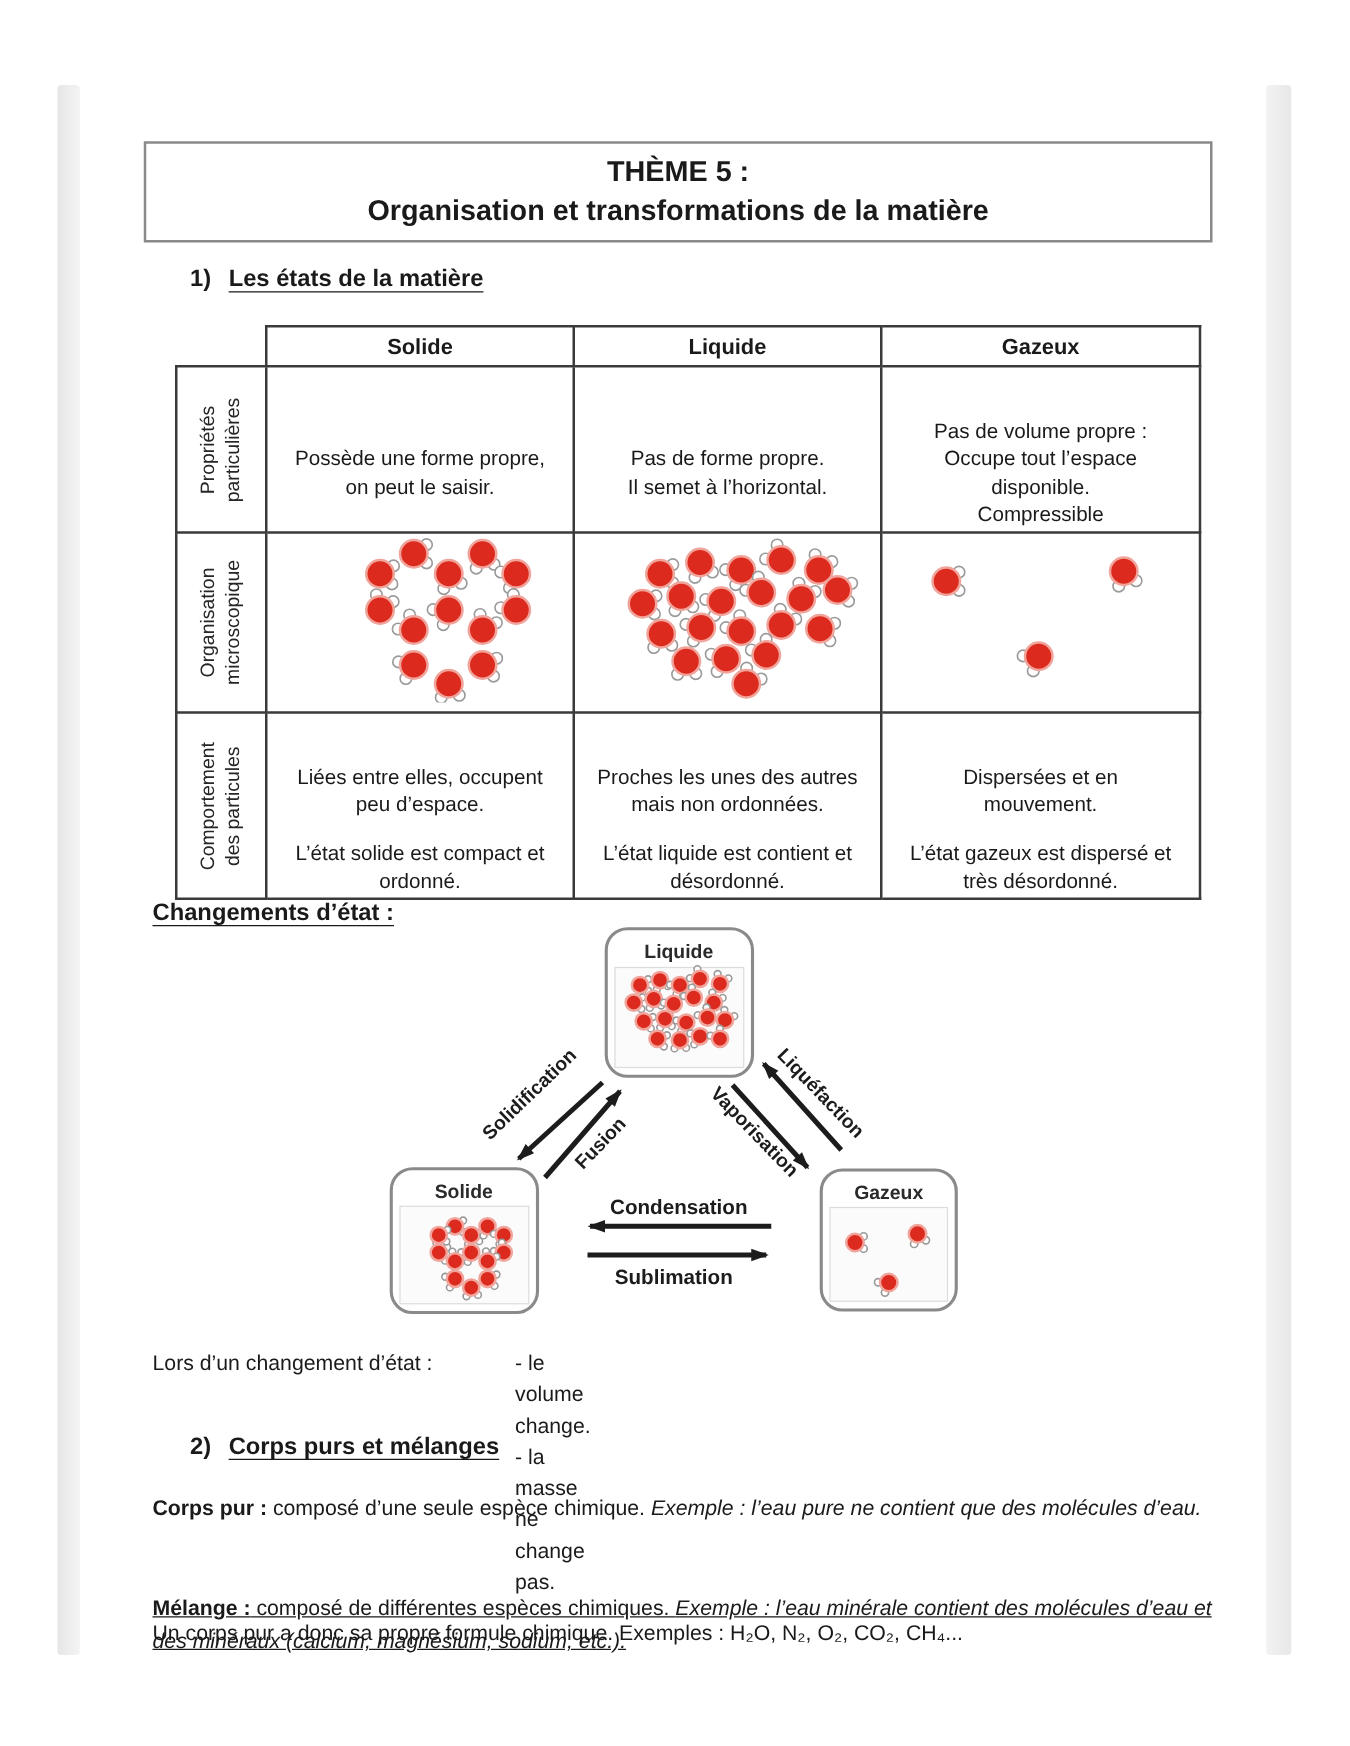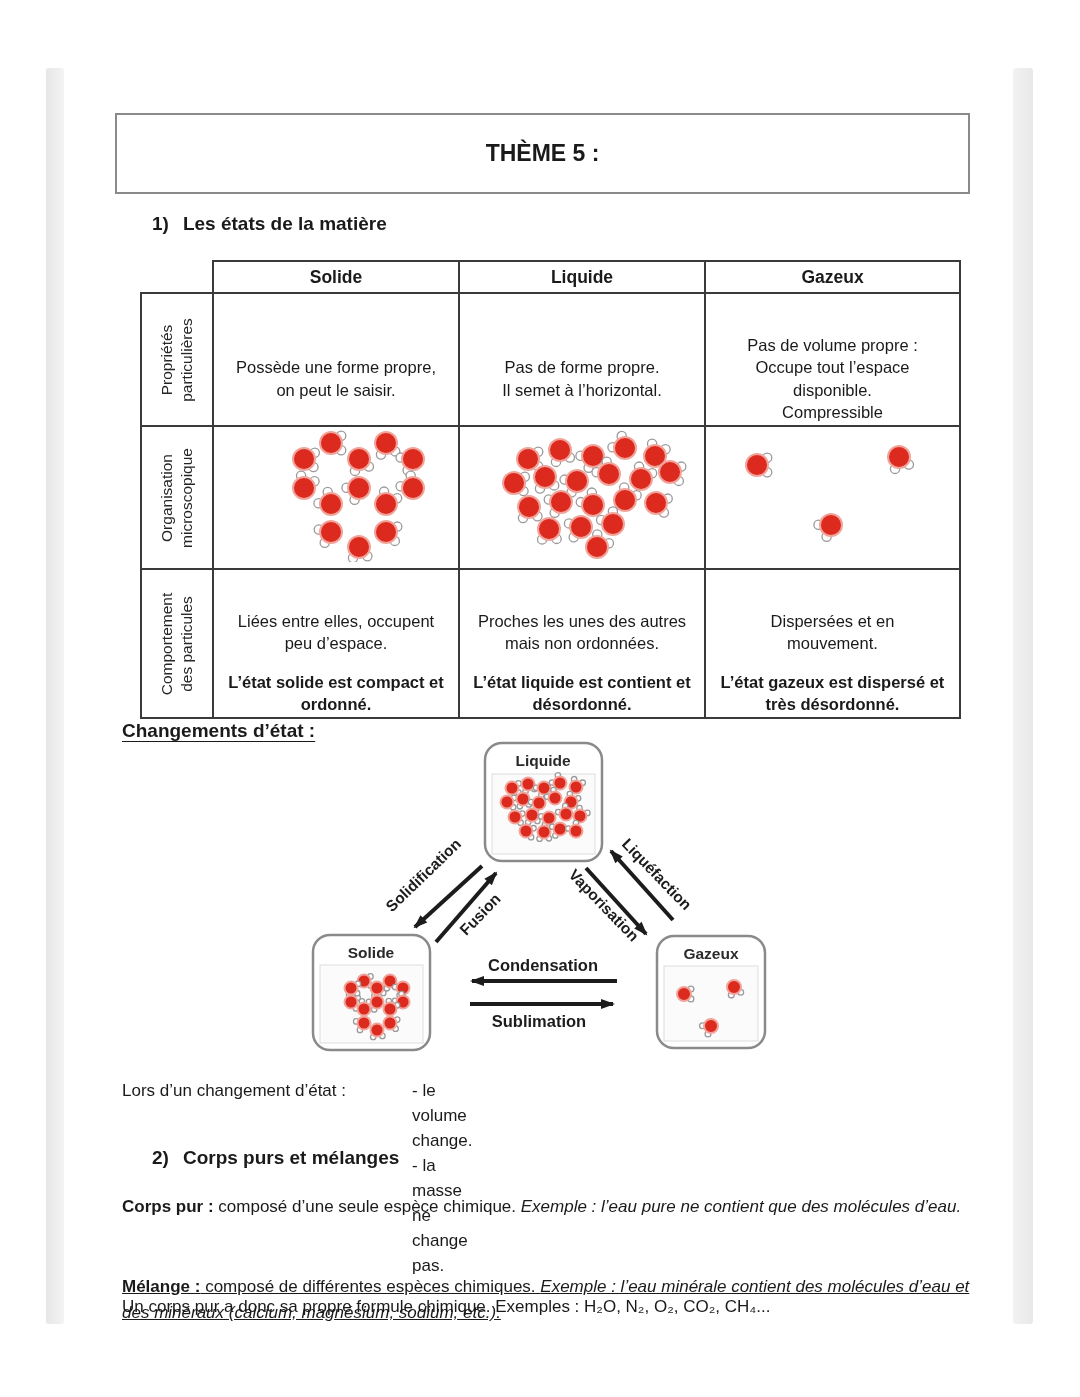--- a/index.html
+++ b/index.html
@@ -14,32 +14,32 @@
 
   .title-box{
     position:absolute;left:115px;top:113px;width:851px;height:77px;
     border:2px solid #8a8a8a;display:flex;flex-direction:column;
     align-items:center;justify-content:center;gap:3px;
   }
   .title-box .t1,.title-box .t2{font-weight:bold;font-size:23px;line-height:1.2;}
 
   .sec-heading{position:absolute;font-weight:bold;font-size:19px;}
   .sec-heading .num{margin-right:14px;}
-  .sec-heading .txt{text-underline-offset:4px;}
+  .sec-heading .txt{text-decoration:underline;text-underline-offset:4px;}
   #heading1{left:152px;top:213px;}
   #heading2{left:152px;top:1147px;}
   #changements-heading{left:122px;top:720px;font-weight:bold;font-size:19px;
     text-decoration:underline;text-underline-offset:4px;position:absolute;}
 
   table.states{position:absolute;left:140px;top:260px;border-collapse:collapse;table-layout:fixed;}
   table.states td,table.states th{border:2px solid #3a3a3a;padding:2px 6px;vertical-align:middle;}
   table.states td.corner{border:none;}
   table.states th{font-size:17.5px;font-weight:bold;height:26px;}
   .cell-text{white-space:pre-line;text-align:center;font-size:16.5px;line-height:1.35;margin-top:38px;}
-  .cell-text.bold{font-weight:bold;margin-top:16px;}
+  .cell-text.bold{font-weight:normal;margin-top:16px;}
   td.vcell{position:relative;}
   .vtext{
     position:absolute;top:50%;left:50%;
     transform:translate(-50%,-50%) rotate(-90deg);
     white-space:pre-line;text-align:center;font-size:15.5px;line-height:1.3;color:#262626;
   }
   td.illu{text-align:center;vertical-align:middle;padding:2px;}
 
   .diagram-wrap{position:absolute;left:300px;top:738px;width:480px;height:332px;}
   .note-row{position:absolute;left:122px;top:1078px;font-size:17px;line-height:25px;}
@@ -56,20 +56,21 @@
   svg text{font-family:"Liberation Sans","DejaVu Sans",sans-serif;}
 </style>
 </head>
 <body>
 
 <div class="edge-strip left"></div>
 <div class="edge-strip right"></div>
 
 <div class="title-box">
   <div class="t1">THÈME 5 :</div>
+  <div class="t2">Organisation et transformations de la matière</div>
 </div>
 
 <div class="sec-heading" id="heading1">
   <span class="num">1)</span><span class="txt">Les états de la matière</span>
 </div>
 
 <table class="states">
   <colgroup>
       <col style="width:72px">
       <col style="width:243px">

